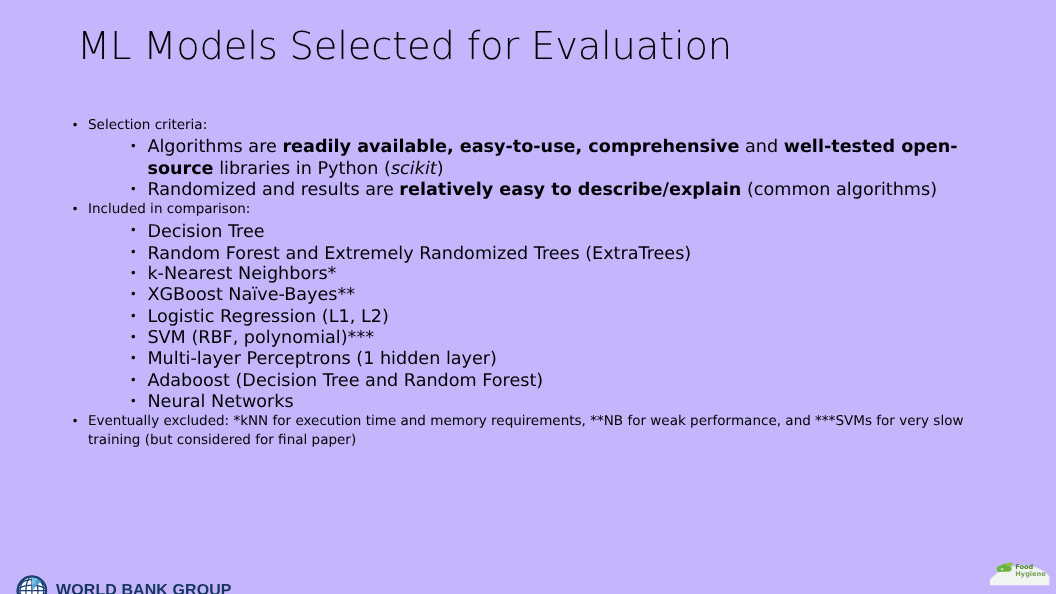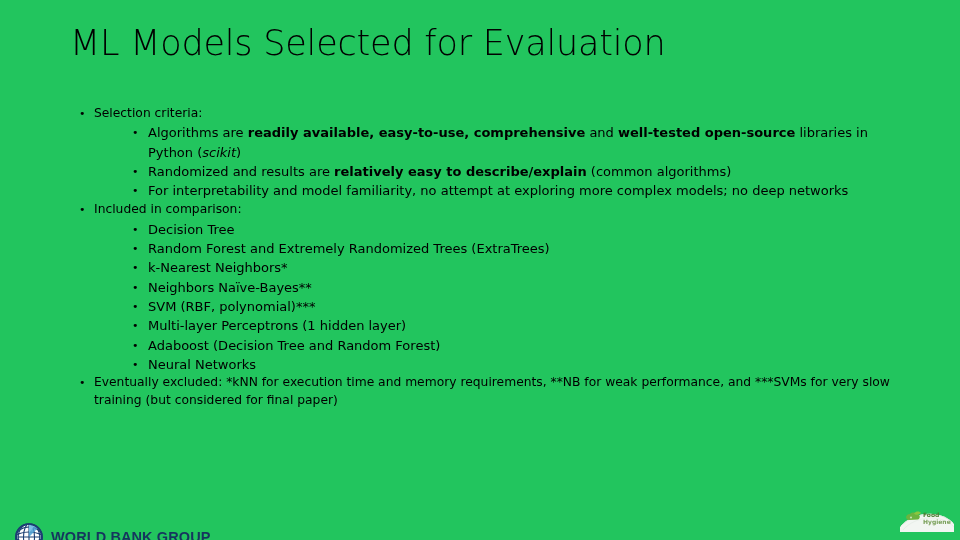--- a/index.html
+++ b/index.html
@@ -14,41 +14,41 @@
     position: relative;
     overflow: hidden;
     font-family: "DejaVu Sans", "Liberation Sans", sans-serif;
     color: #000000;
     -webkit-font-smoothing: antialiased;
   }
 
   .slide {
     position: absolute;
     inset: 0;
-    background: #22c55e;
+    background: #c4b5fd;
   }
 
   
   .slide-title {
     position: absolute;
     left: 70px;
     top: 22px;
     width: 830px;
     font-size: 35px;
     font-weight: 300;
     letter-spacing: -0.2px;
     line-height: 1.2;
     color: #000000;
     white-space: nowrap;
   }
 
   
   .body-area {
     position: absolute;
-    left: 72px;
+    left: 58px;
     top: 104px;
     width: 840px;
   }
 
   ul.lvl1 {
     list-style: none;
     margin: 0;
     padding: 0;
   }
   ul.lvl2 {
@@ -74,21 +74,21 @@
     top: 0;
     font-size: 11px;
     line-height: 19.3px;
     color: #000000;
   }
 
   li.b2 {
     position: relative;
     padding-left: 22px;
     margin-left: 32px;
-    font-size: 13px;
+    font-size: 16px;
     line-height: 19.3px;
     color: #000000;
   }
   li.b2::before {
     content: "\2022";
     position: absolute;
     left: 6px;
     top: 0;
     font-size: 11px;
     line-height: 19.3px;
@@ -156,33 +156,33 @@
   <div class="slide-title">ML Models Selected for Evaluation</div>
 
   <div class="body-area">
 
     <ul class="lvl1 group group-criteria">
       <li class="b1">
         <span class="btext">Selection criteria:</span>
         <ul class="lvl2">
           <li class="b2"><span><span>Algorithms are </span><b>readily available, easy-to-use, comprehensive</b><span> and </span><b>well-tested open-source</b><span> libraries in Python (</span><i>scikit</i><span>)</span></span></li>
           <li class="b2"><span><span>Randomized and results are </span><b>relatively easy to describe/explain</b><span> (common algorithms)</span></span></li>
-          <li class="b2"><span><span>For interpretability and model familiarity, no attempt at exploring more complex models; no deep networks</span></span></li>
         </ul>
       </li>
     </ul>
 
     <ul class="lvl1 group group-included">
       <li class="b1">
         <span class="btext">Included in comparison:</span>
         <ul class="lvl2">
           <li class="b2"><span><span>Decision Tree</span></span></li>
           <li class="b2"><span><span>Random Forest and Extremely Randomized Trees (ExtraTrees)</span></span></li>
           <li class="b2"><span><span>k-Nearest Neighbors*</span></span></li>
-          <li class="b2"><span><span>Neighbors Naïve-Bayes**</span></span></li>
+          <li class="b2"><span><span>XGBoost Naïve-Bayes**</span></span></li>
+          <li class="b2"><span><span>Logistic Regression (L1, L2)</span></span></li>
           <li class="b2"><span><span>SVM (RBF, polynomial)***</span></span></li>
           <li class="b2"><span><span>Multi-layer Perceptrons (1 hidden layer)</span></span></li>
           <li class="b2"><span><span>Adaboost (Decision Tree and Random Forest)</span></span></li>
           <li class="b2"><span><span>Neural Networks</span></span></li>
         </ul>
       </li>
     </ul>
 
     <ul class="lvl1 group group-excluded">
       <li class="b1">

